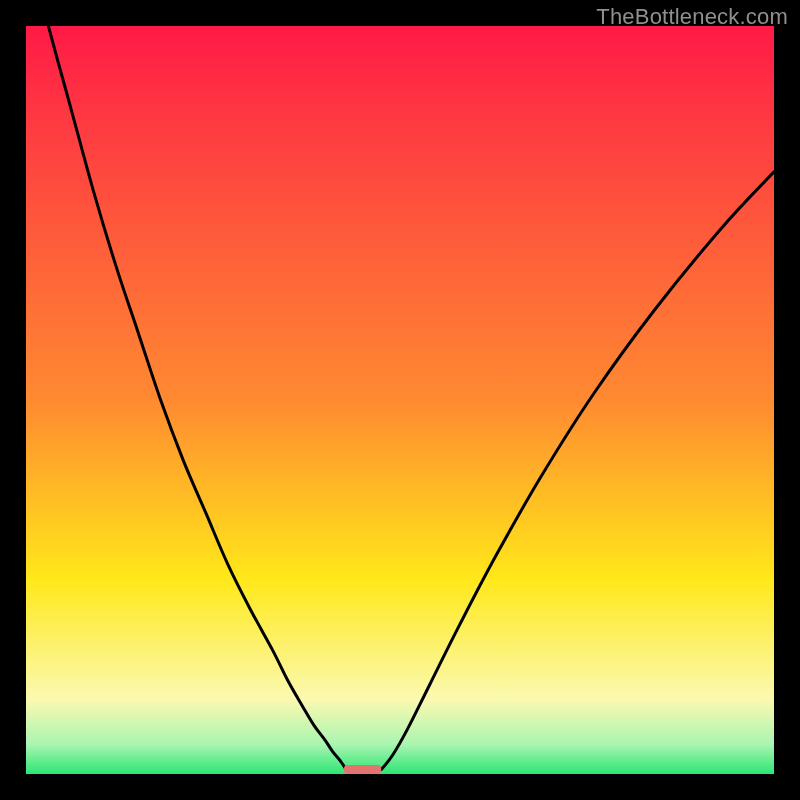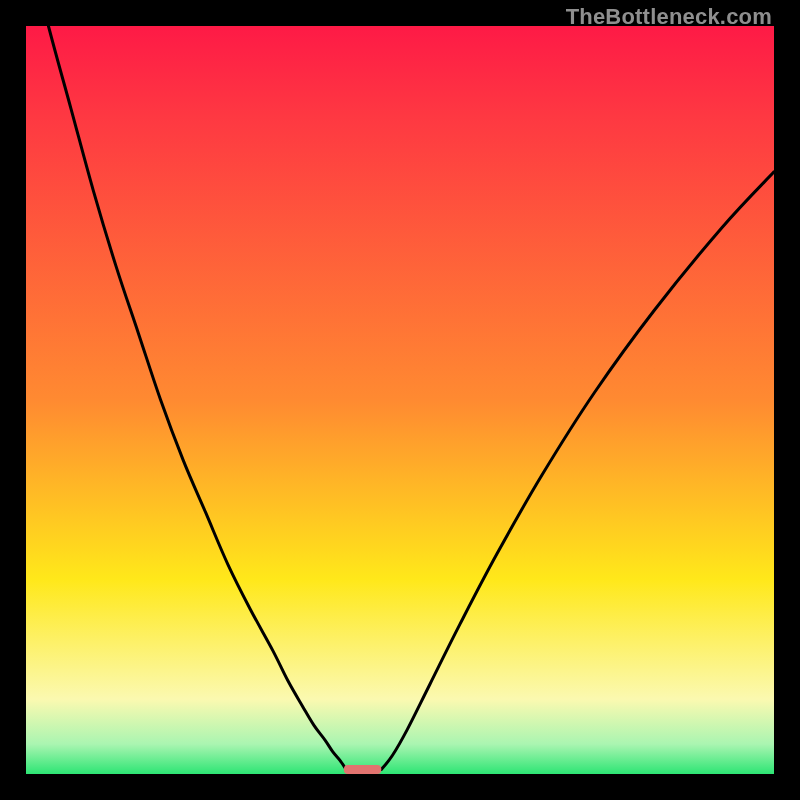--- a/index.html
+++ b/index.html
@@ -22,24 +22,24 @@
     position: absolute;
     left: 0; top: 0; right: 0; bottom: 0;
   }
   .linesvg {
     position: absolute;
     left: 0; top: 0; width: 748px; height: 748px;
   }
   .watermark {
     position: absolute;
     top: 4px;
-    right: 28px;
+    right: 12px;
     font-size: 22px;
     color: #8f8f8f;
-    font-weight: 700;
+    font-weight: 400;
     letter-spacing: 0.2px;
   }
 </style>
 </head>
 <body>
 
 <div class="watermark">TheBottleneck.com</div>
 
 <div class="frame">
   <svg class="gradient" viewBox="0 0 748 748" preserveAspectRatio="none">

